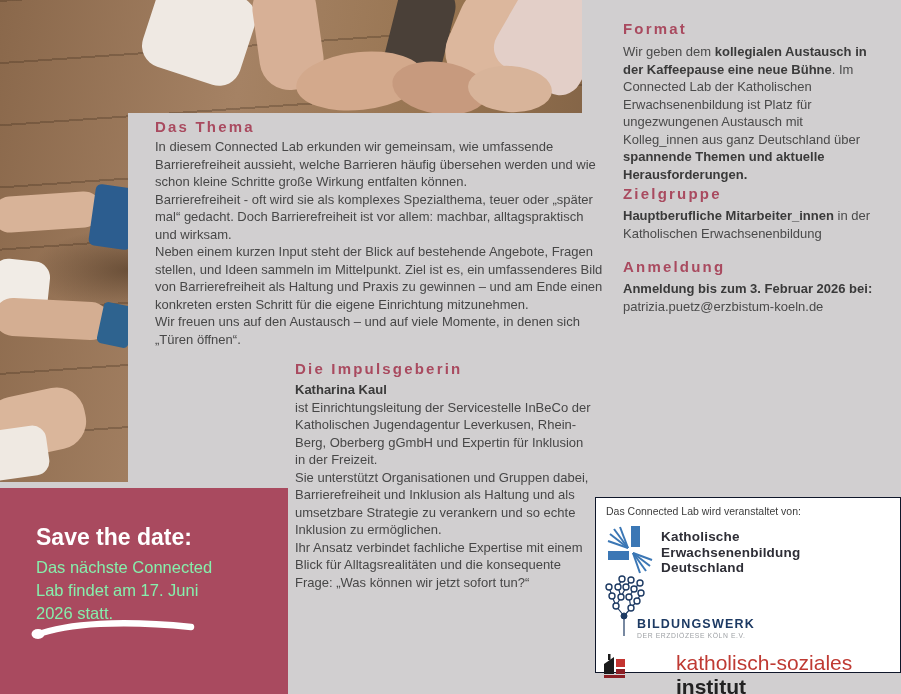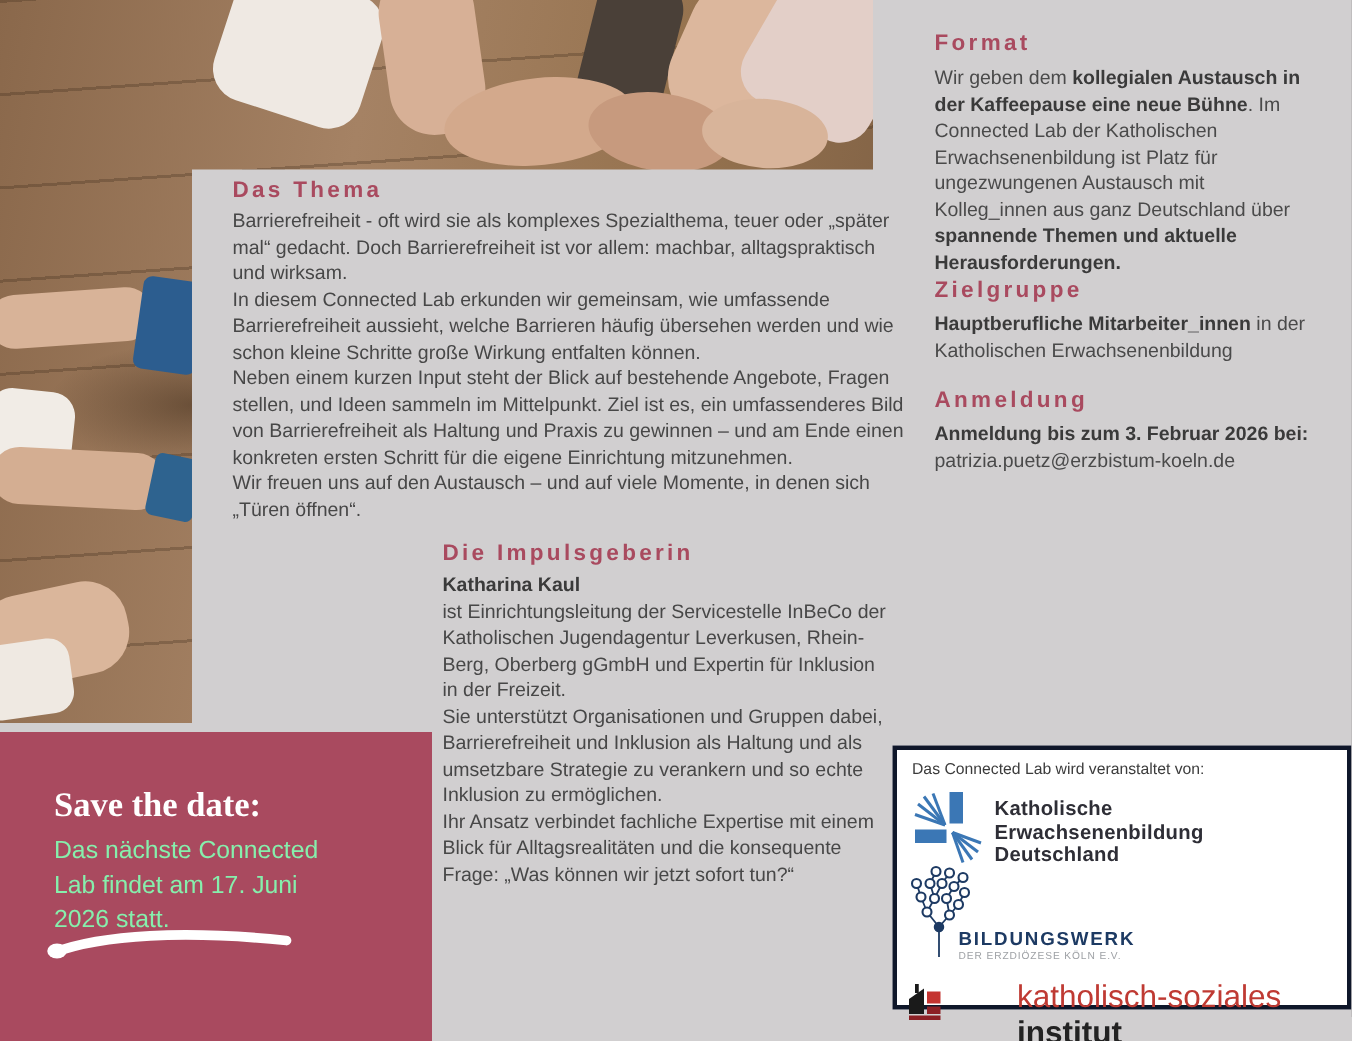--- a/index.html
+++ b/index.html
@@ -11,38 +11,38 @@
            background:
              radial-gradient(ellipse 140px 60px at 130px 270px, rgba(64,44,26,.55), rgba(64,44,26,0) 70%),
              repeating-linear-gradient(176deg, rgba(56,38,22,.28) 0 2px, rgba(0,0,0,0) 2px 62px),
              linear-gradient(100deg, #8a684b 0%, #a58264 38%, #96734f 70%, #7d5f44 100%); }
   .shape { position:absolute; }
   .r20 { border-radius:22px; }
   .panel-overlay { position:absolute; left:128px; top:113px; width:454px; height:369px; background:#d1cfd0; }
 
   
   .save { position:absolute; left:0; top:488px; width:288px; height:206px; background:#a94a5f; }
-  .save-title { position:absolute; left:36px; top:36px; color:#ffffff; font-weight:bold; font-size:23px;font-family:Liberation Serif, serif; }
+  .save-title { position:absolute; left:36px; top:36px; color:#ffffff; font-weight:bold; font-size:23px; }
   .save-text  { position:absolute; left:36px; top:68px; width:190px; color:#86efac; font-weight:normal;
                 font-size:16.5px; line-height:23px; }
   .swoosh { position:absolute; left:28px; top:128px; }
 
   
   .h { position:absolute; color:#a94a5f; font-weight:bold; font-size:15px; letter-spacing:2.2px; }
 
   
   .bt { position:absolute; color:#474747; font-size:13px; line-height:17.5px; }
   .bt p { margin:0; }
   .rt { position:absolute; color:#4a4a4a; font-size:13px; line-height:17.5px; }
   .b { font-weight:bold; color:#3a3a3a; }
   .name { font-weight:bold; color:#3a3a3a; }
 
   
   .orgbox { position:absolute; left:595px; top:497px; width:306px; height:176px; background:#ffffff;
-            border:3px solid #0f172a; }
+            border:1px solid #0f172a; }
   .org-intro { position:absolute; left:10px; top:7px; font-size:10.5px; color:#3c3c3c; }
   .keb-icon { position:absolute; left:8px; top:25px; }
   .keb-text { position:absolute; left:65px; top:31px; font-weight:bold; font-size:13.5px; line-height:15.5px;
               color:#2e2e36; letter-spacing:.2px; }
   .bw-tree { position:absolute; left:8px; top:76px; }
   .bw-title { position:absolute; left:41px; top:119px; font-weight:bold; font-size:12.5px; letter-spacing:1.2px;
               color:#1d3a63; }
   .bw-sub { position:absolute; left:41px; top:134px; font-size:6.8px; letter-spacing:.6px; color:#9ea1a5; }
   .ksi-icon { position:absolute; left:8px; top:156px; }
   .ksi-text { position:absolute; left:40px; top:153px; font-size:21px; color:#bf3a33;margin-left:40px; }
@@ -70,22 +70,22 @@
     <div class="shape" style="left:-6px; top:300px; width:116px; height:38px; background:#d4ae92; border-radius:19px; transform:rotate(3deg);"></div>
     <div class="shape" style="left:100px; top:304px; width:32px; height:42px; background:#2e638f; border-radius:5px; transform:rotate(12deg);"></div>
     <div class="shape" style="left:-14px; top:392px; width:100px; height:62px; background:#dab69b; border-radius:28px; transform:rotate(-12deg);"></div>
     <div class="shape" style="left:-16px; top:428px; width:64px; height:50px; background:#efe9e2; border-radius:14px; transform:rotate(-8deg);"></div>
 
     <div class="panel-overlay"></div>
   </div>
 
   <div class="h" style="left:155px; top:118px;">Das Thema</div>
   <div class="bt" style="left:155px; top:138px; width:450px;">
+    <p>In diesem Connected Lab erkunden wir gemeinsam, wie umfassende Barrierefreiheit aussieht, welche Barrieren häufig übersehen werden und wie schon kleine Schritte große Wirkung entfalten können.</p>
     <p>Barrierefreiheit - oft wird sie als komplexes Spezialthema, teuer oder „später mal“ gedacht. Doch Barrierefreiheit ist vor allem: machbar, alltagspraktisch und wirksam.</p>
-    <p>In diesem Connected Lab erkunden wir gemeinsam, wie umfassende Barrierefreiheit aussieht, welche Barrieren häufig übersehen werden und wie schon kleine Schritte große Wirkung entfalten können.</p>
     <p>Neben einem kurzen Input steht der Blick auf bestehende Angebote, Fragen stellen, und Ideen sammeln im Mittelpunkt. Ziel ist es, ein umfassenderes Bild von Barrierefreiheit als Haltung und Praxis zu gewinnen – und am Ende einen konkreten ersten Schritt für die eigene Einrichtung mitzunehmen.</p>
     <p>Wir freuen uns auf den Austausch – und auf viele Momente, in denen sich „Türen öffnen“.</p>
   </div>
 
   <div class="h" style="left:295px; top:360px;">Die Impulsgeberin</div>
   <div class="bt" style="left:295px; top:381px; width:296px;">
     <p class="name">Katharina Kaul</p>
     <p>ist Einrichtungsleitung der Servicestelle InBeCo der Katholischen Jugendagentur Leverkusen, Rhein-Berg, Oberberg gGmbH und Expertin für Inklusion in der Freizeit.</p>
     <p>Sie unterstützt Organisationen und Gruppen dabei, Barrierefreiheit und Inklusion als Haltung und als umsetzbare Strategie zu verankern und so echte Inklusion zu ermöglichen.</p>
     <p>Ihr Ansatz verbindet fachliche Expertise mit einem Blick für Alltagsrealitäten und die konsequente Frage: „Was können wir jetzt sofort tun?“</p>

